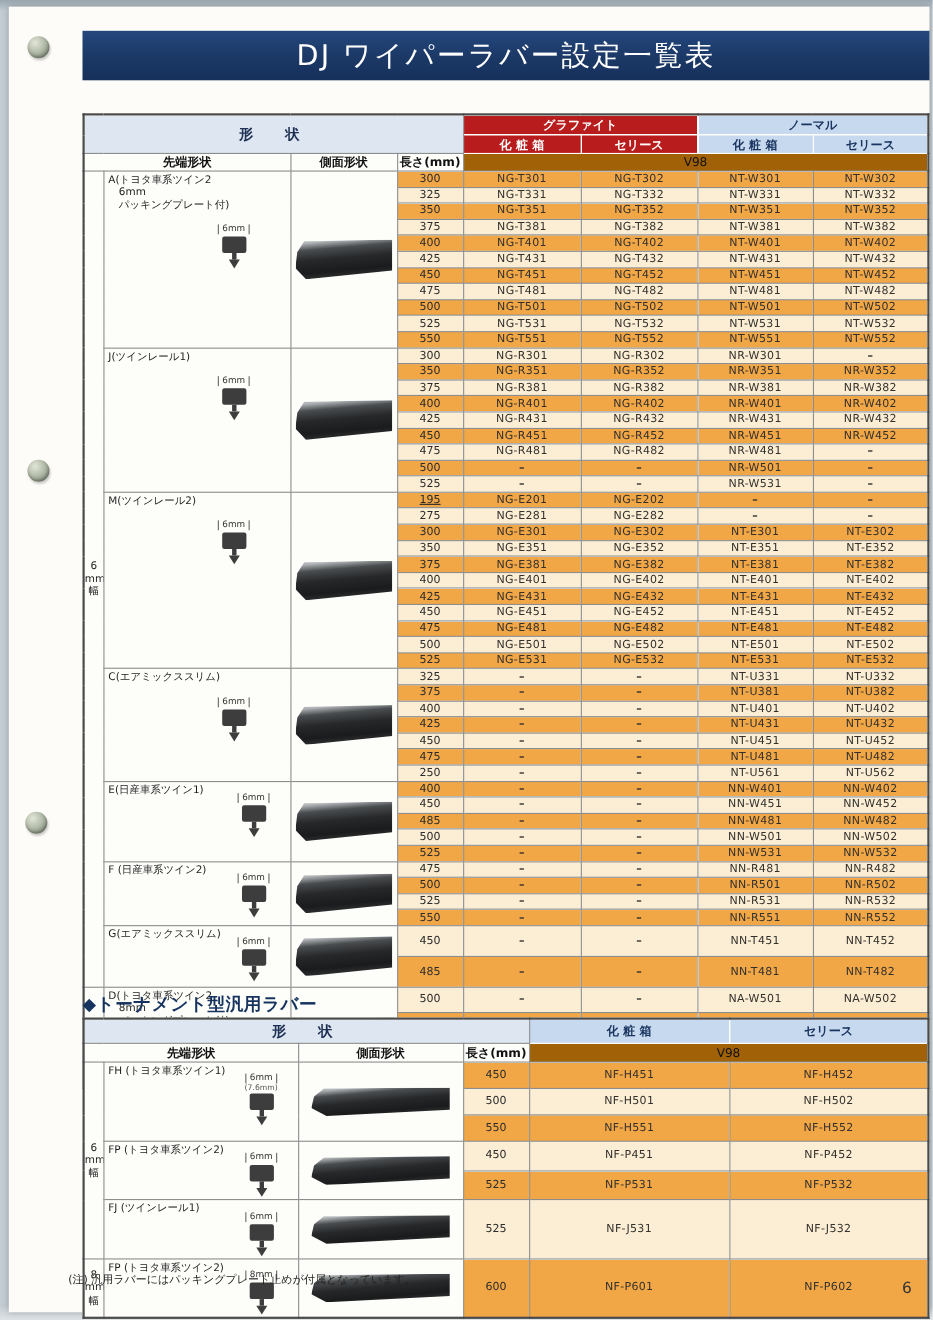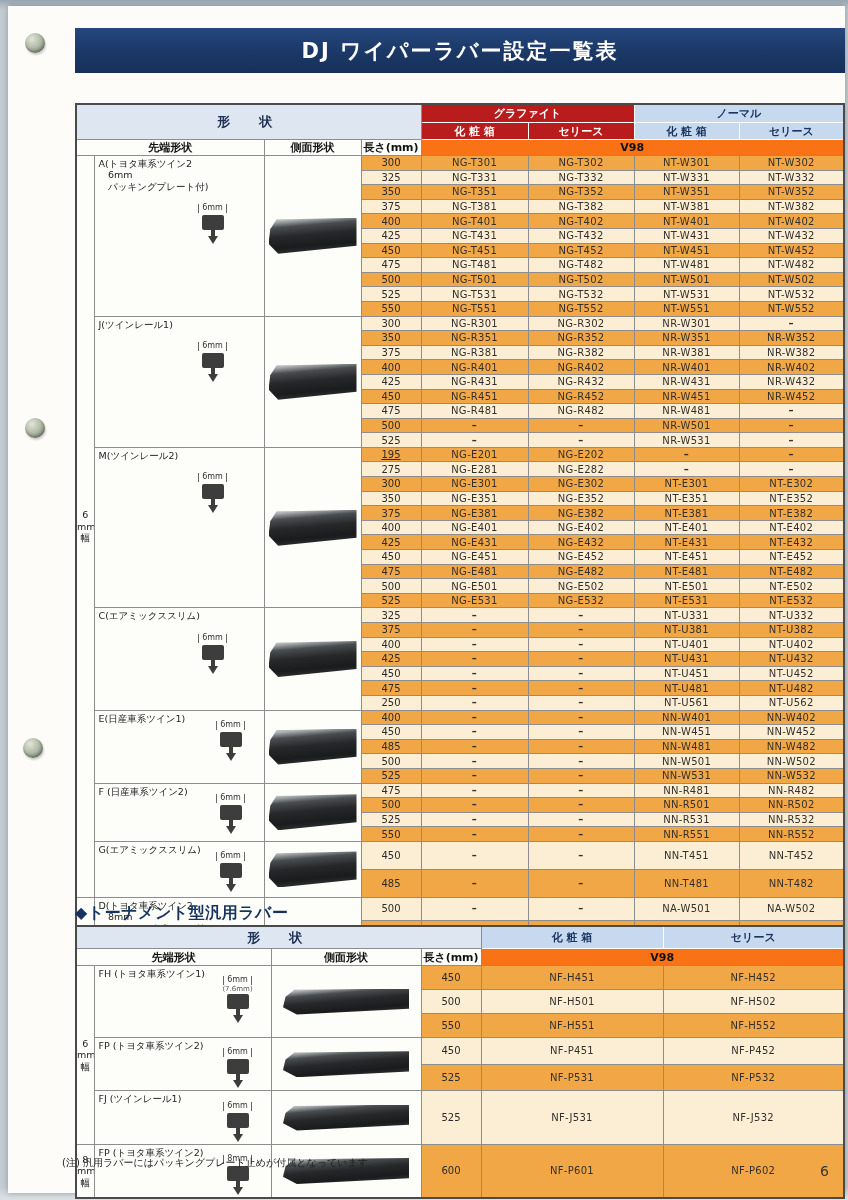--- a/index.html
+++ b/index.html
@@ -2,41 +2,41 @@
 <html><head>
 <meta charset="utf-8">
 <style>
   html,body{margin:0;padding:0;}
   #page{position:relative;width:848px;height:1200px;background:linear-gradient(180deg,#9aa7b0 0,#c3ccd3 10px,#c3ccd3 calc(100% - 14px),#dde2e5 100%);overflow:hidden;font-family:"DejaVu Sans",sans-serif;color:#222;}
   .sheet{position:absolute;left:8px;top:6px;width:837px;height:1187px;background:#fdfcf8;box-shadow:0 0 6px rgba(0,0,0,.25);}
   .hole{position:absolute;width:20px;height:20px;border-radius:50%;
     background:radial-gradient(circle at 35% 30%,#e2e6d8,#a9b2a0 55%,#79856f);
     box-shadow:inset -1px -2px 3px rgba(0,0,0,.3),1px 2px 2px rgba(0,0,0,.2);}
   .banner{position:absolute;left:75px;top:28px;width:770px;height:45px;background:linear-gradient(180deg,#24477d 0,#1b3866 55%,#16305a 100%);display:flex;align-items:center;justify-content:center;}
-  .banner span{color:#fff;font-size:21px;font-weight:bold;letter-spacing:2px;}
+  .banner span{color:#fff;font-size:26px;font-weight:normal;letter-spacing:2px;}
   .sec-title{position:absolute;left:75px;font-size:16px;font-weight:bold;color:#16335f;letter-spacing:.5px;}
   #sec1-title{top:84px;}
   #sec2-title{top:903px;}
 
   table.cat{position:absolute;border-collapse:collapse;table-layout:fixed;background:#fdfdfa;}
   #t1{left:75px;top:103px;width:768px;}
   #t2{left:75px;top:925px;width:768px;}
   .cat th,.cat td{border:1px solid #8d8d8d;padding:0;margin:0;overflow:hidden;}
   .cat{border:2px solid #4a4a4a;}
   th{font-weight:bold;}
   .h-shape{background:#dde6f1;color:#1d2f52;font-size:13px;letter-spacing:8px;}
   .h-graphite{background:#b91c1c;color:#fff;font-size:11px;border-color:#fff !important;border-width:1px;}
   .h-normal{background:#c7d9ee;color:#1a3560;font-size:11px;border-color:#fff !important;}
   #t1 thead tr.hr1 th{height:17px;}
   #t1 thead tr.hr2 th{height:16px;}
   #t1 thead tr.hr3 th{height:15px;}
   #t2 thead tr.hr1 th{height:21px;}
   #t2 thead tr.hr2 th{height:16px;}
   .h-sub{background:#fdfdfa;color:#111;font-size:11px;font-weight:bold;}
-  .h-v98{background:#f97316;color:#111;font-size:11px;font-weight:bold;}
+  .h-v98{background:#a16207;color:#111;font-size:11px;font-weight:normal;}
   tr.orange td.len,tr.orange td.part{background:#f2a747;}
   tr.cream td.len,tr.cream td.part{background:#fbeed4;}
   td.len{font-size:10px;text-align:center;color:#2b2b2b;}
   td.part{font-size:10px;text-align:center;color:#33302c;letter-spacing:.3px;}
   td.part.dash{font-weight:bold;}
   td.wcell{background:#fdfdfa;vertical-align:middle;}
   td.wcell span{display:block;text-align:center;font-size:9.5px;line-height:1.2;color:#222;}
   td.tipcell{background:#fdfdfa;vertical-align:top;padding:2px 4px;}
   td.sidecell{background:#fdfdfa;vertical-align:middle;text-align:center;}
   .glabel{font-size:9.5px;line-height:1.2;color:#1e1e1e;}

